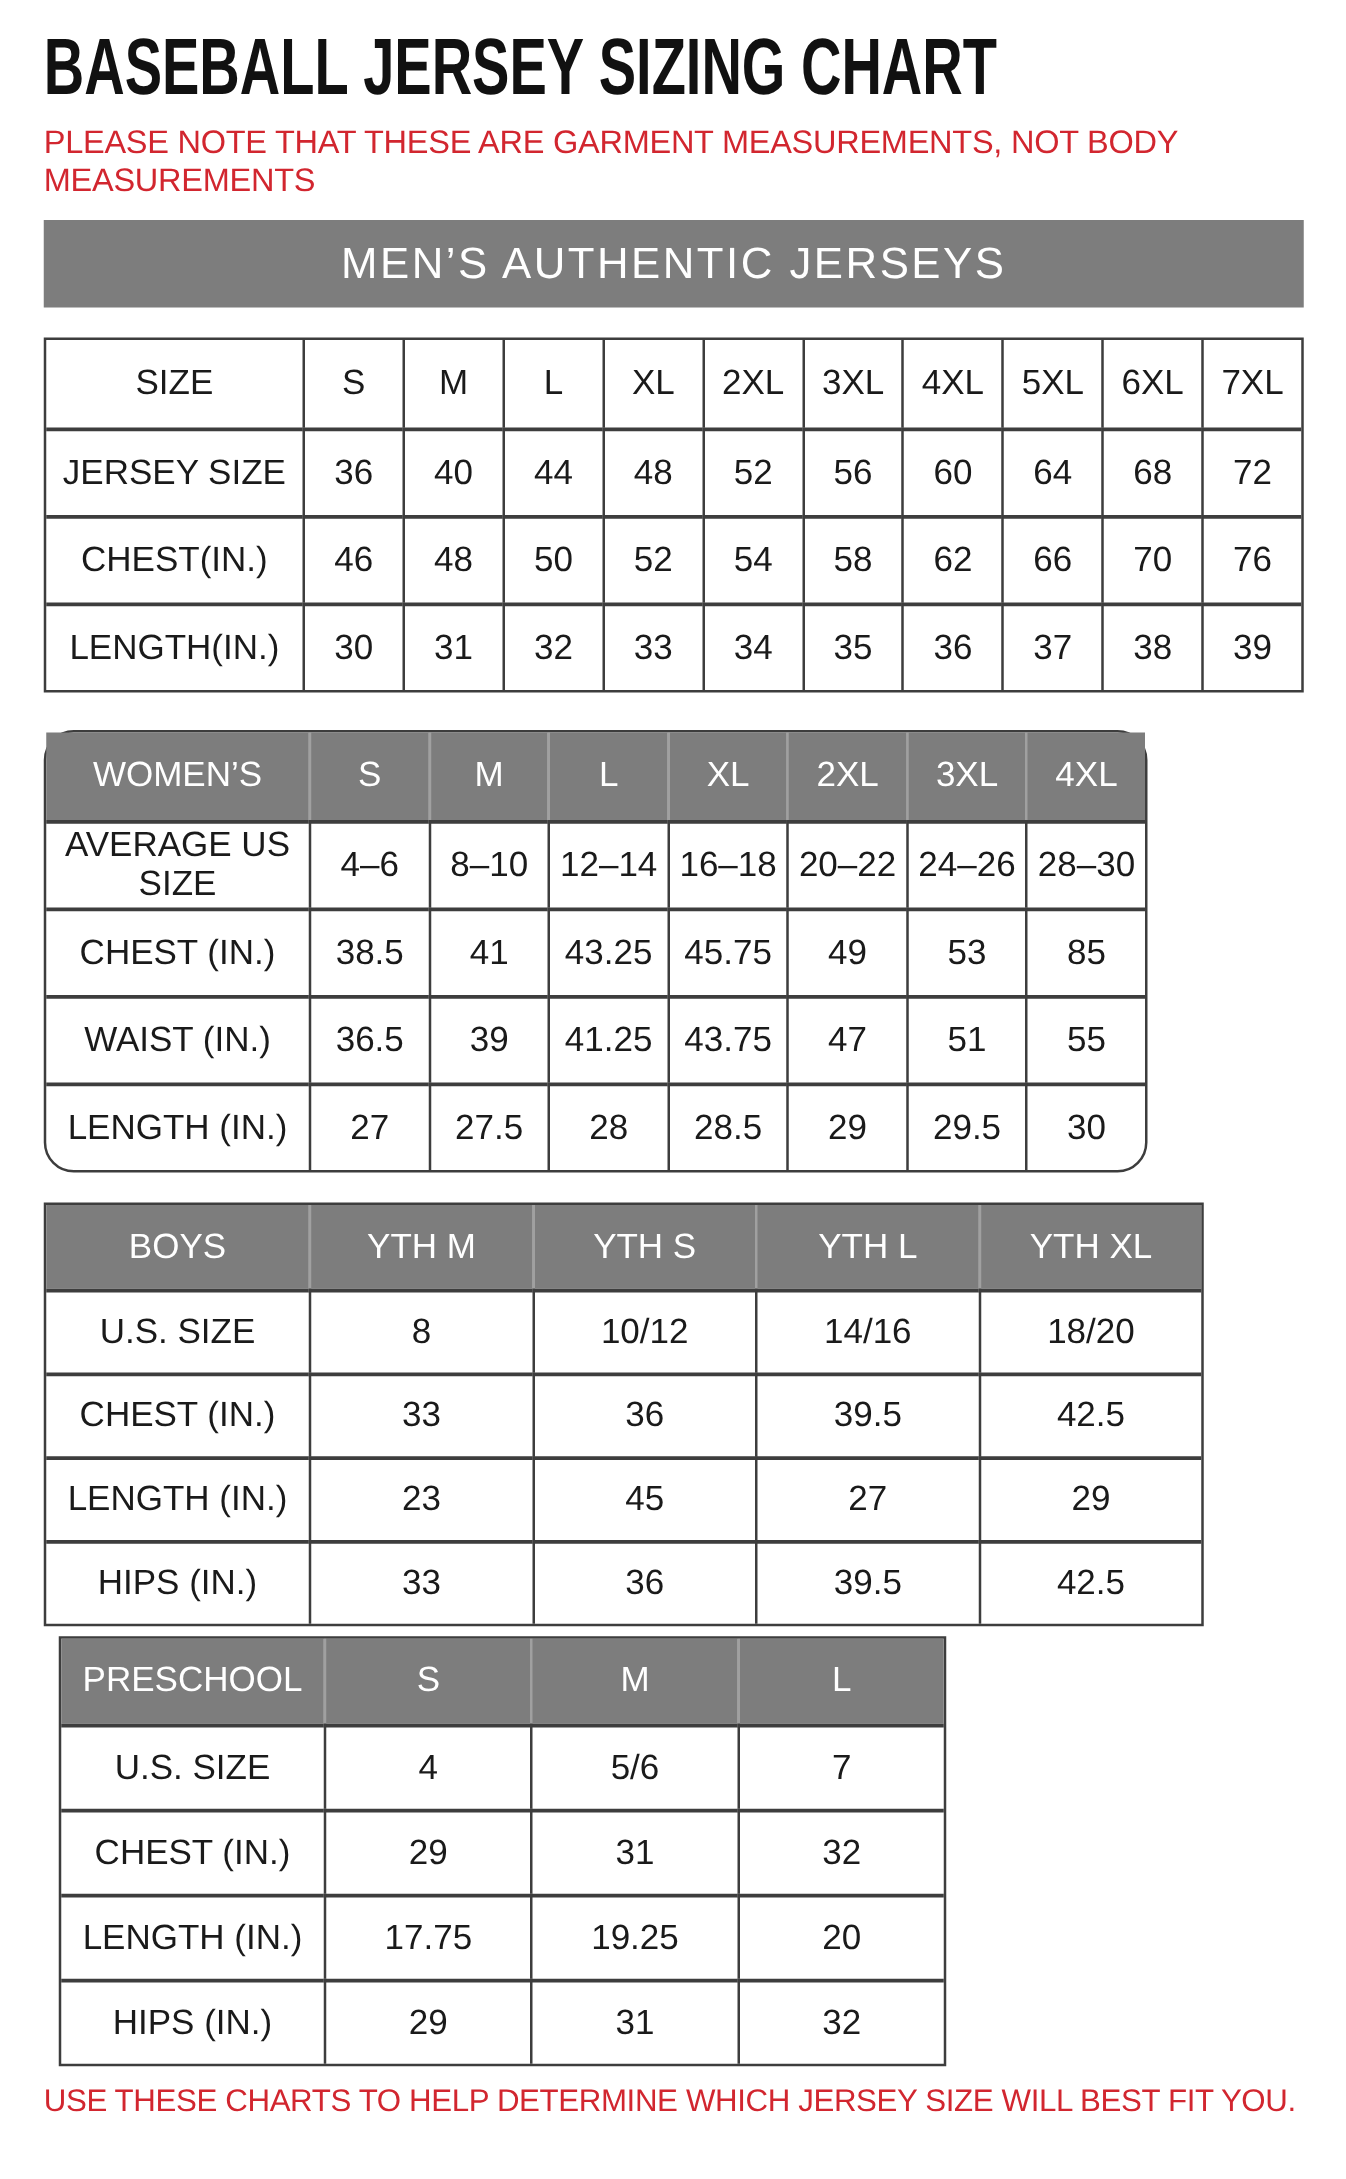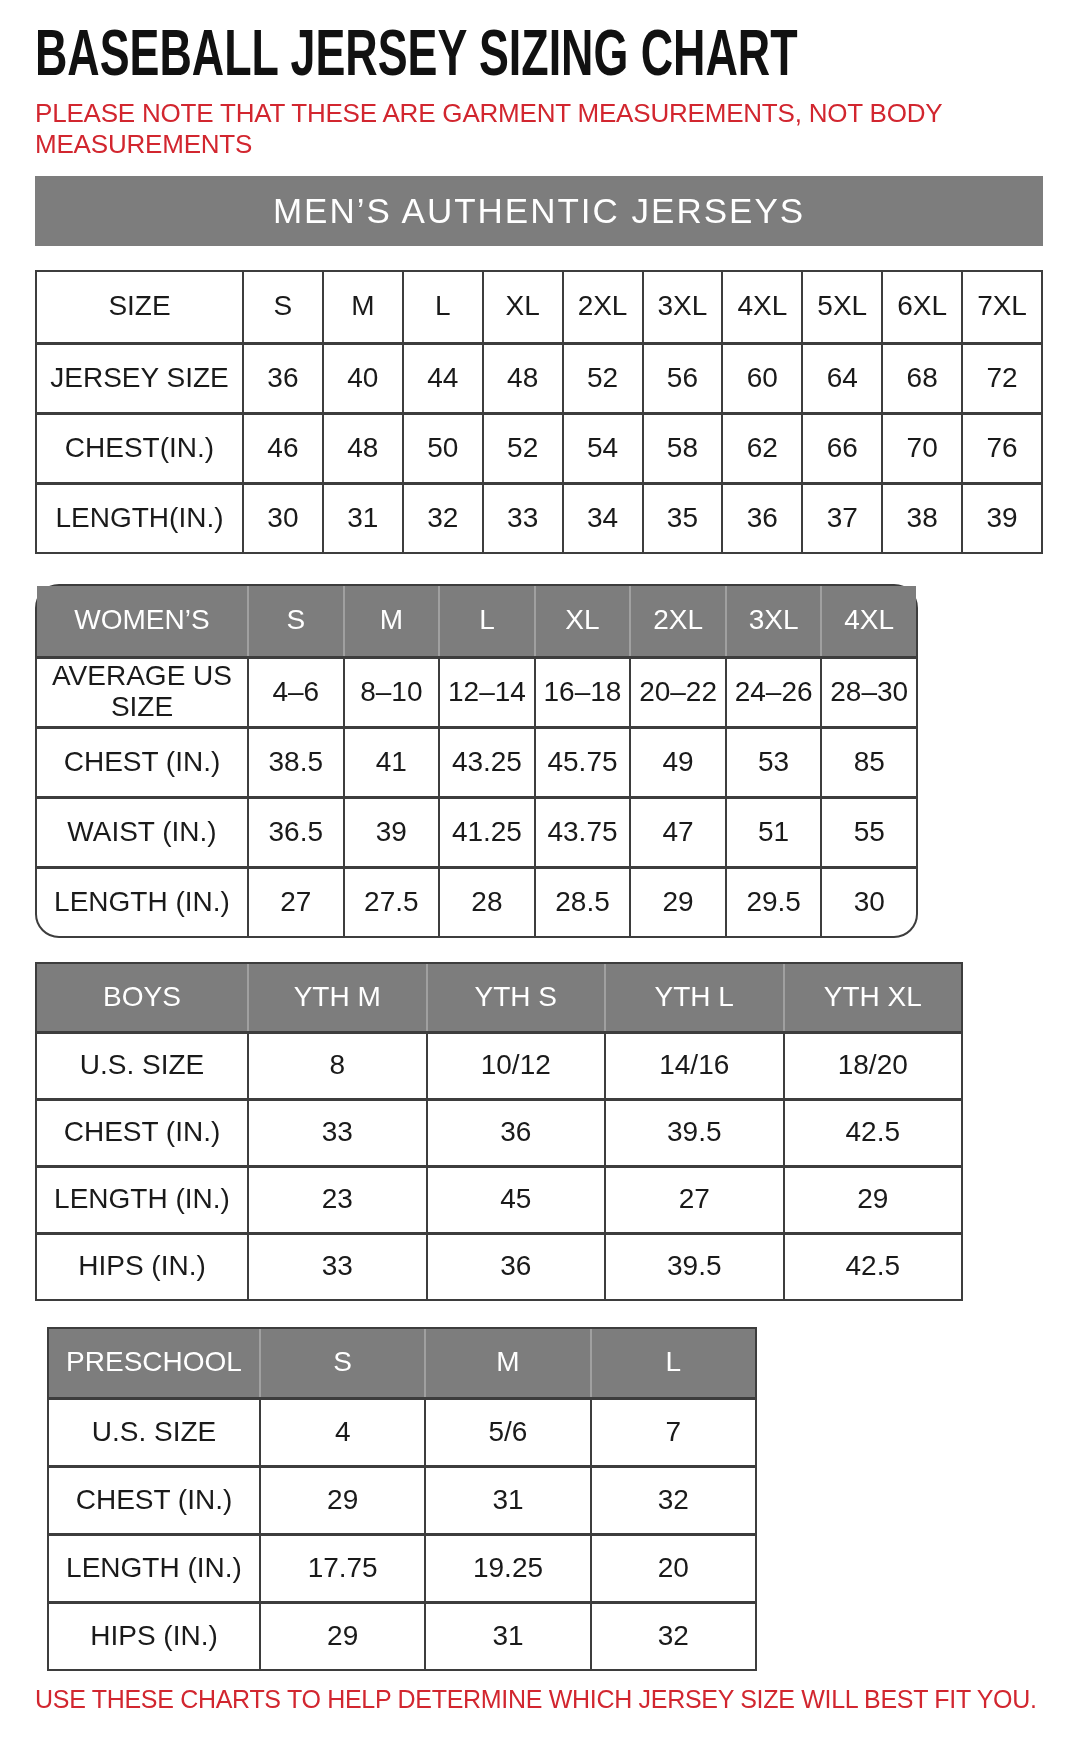--- a/index.html
+++ b/index.html
@@ -31,21 +31,21 @@
     width:1005px;
     font-size:26px;
     letter-spacing:-0.2px;
     line-height:1.18;
     color:var(--red);
   }
   section.sizing-table{display:block;}
   .mens{margin-top:16px;}
   .womens{margin-top:30px;}
   .boys{margin-top:24px;}
-  .preschool{margin-top:26px;padding-left:12px;}
+  .preschool{margin-top:8px;padding-left:12px;}
   .banner{
     width:1008px;
     height:70px;
     box-sizing:border-box;
     background:var(--gray);
     color:#fff;
     display:flex;
     align-items:center;
     justify-content:center;
     font-size:35px;

